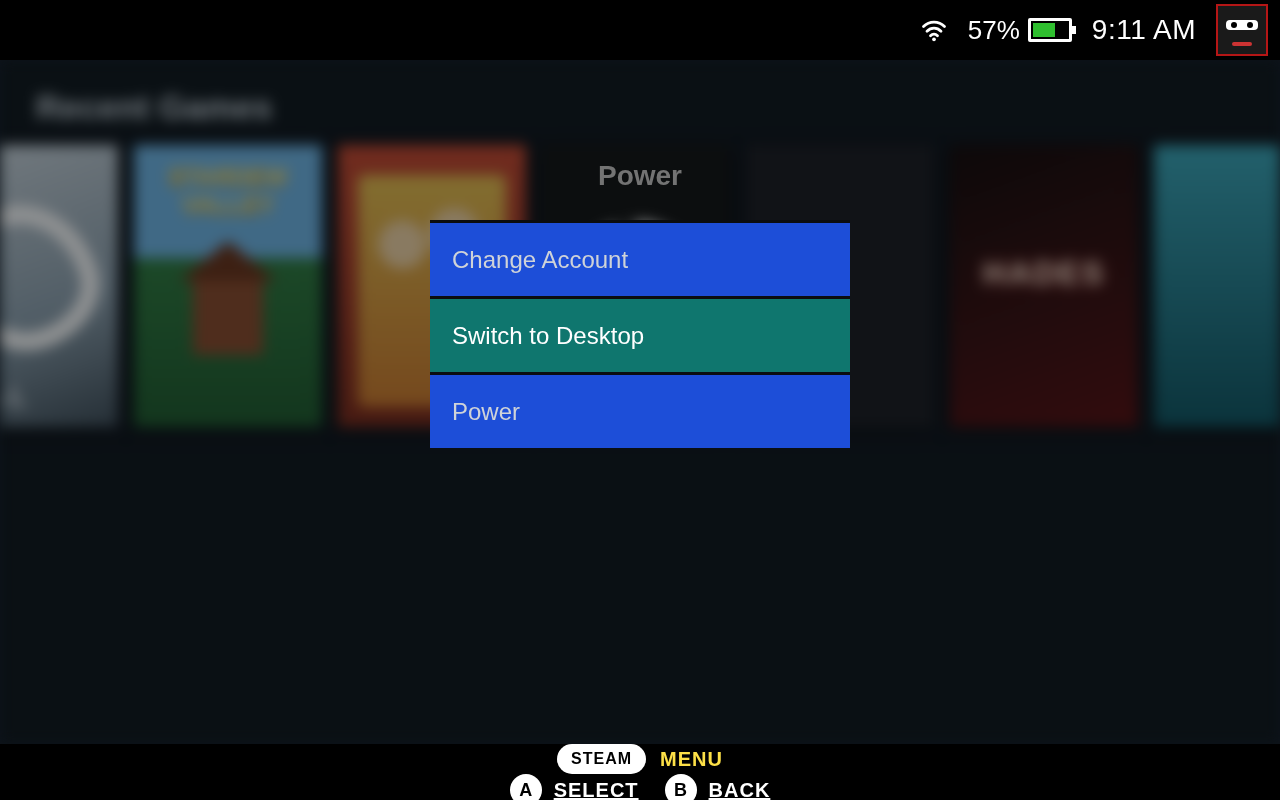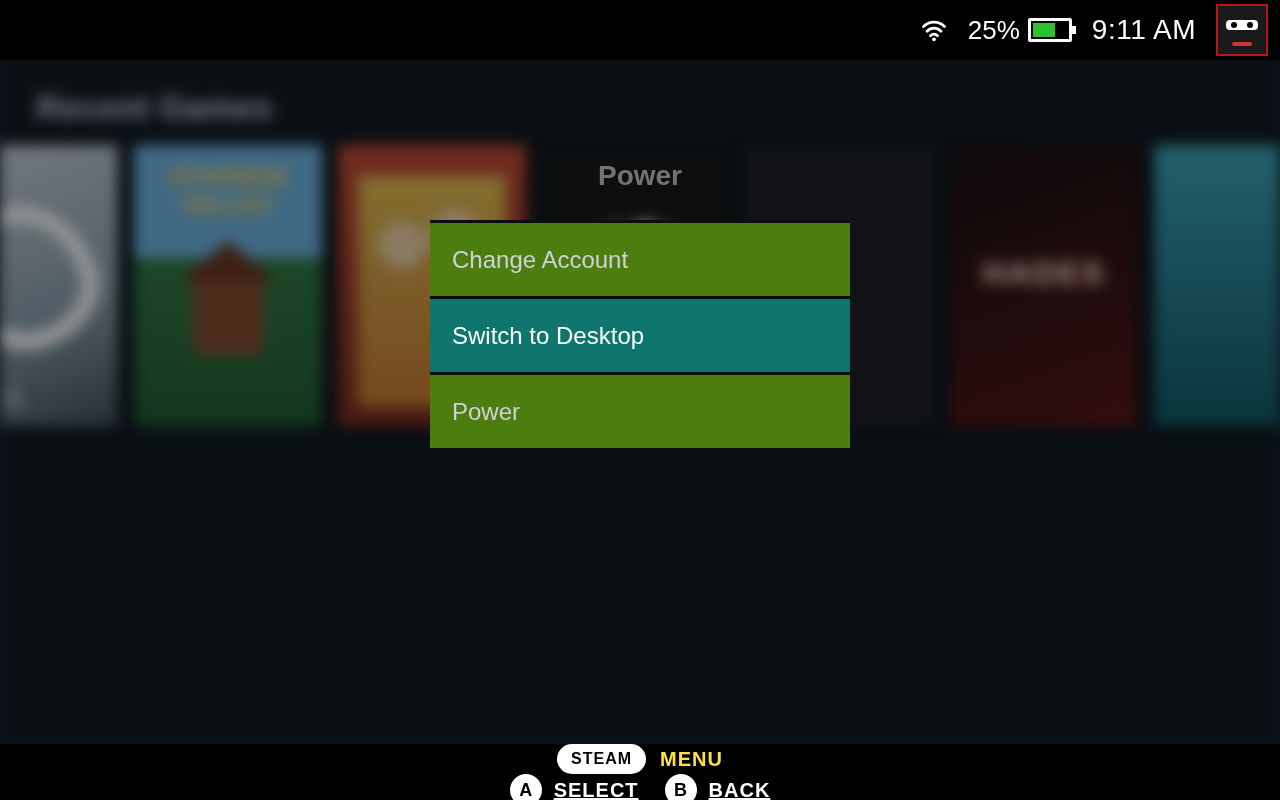--- a/index.html
+++ b/index.html
@@ -103,21 +103,21 @@
     .menu-item {
       height: 73px; padding: 0 22px;
       background: #23262e;
       display: flex; align-items: center;
       font-size: 24px; color: #cfd3d8;
       cursor: pointer;
     }
     .menu-item + .menu-item { margin-top: 0px; }
     .menu-sep { height: 3px; background: #0b0d10; }
     .menu-item.selected { background: #d94a1f; color: #fff; font-weight: 500; }
-    .menu-group2 .menu-item { background: #4d7c0f; }
+    .menu-group2 .menu-item { background: #1d4ed8; }
     .menu-group2 .menu-item.selected { background: #0f766e; text-align: right; }
     
     .bottom-bar {
       position: absolute; left: 0; right: 0; bottom: 0; height: 56px;
       background: #000;
       display: flex; align-items: center; justify-content: space-between;
       padding: 0 30px; z-index: 50; flex-direction: column;
     }
     .bb-left { display: flex; align-items: center; gap: 14px; }
     .pill {
@@ -137,21 +137,21 @@
 <body>
 
 <div class="status-bar">
   <svg class="wifi-icon" viewBox="0 0 24 24" fill="none">
     <path d="M3 9 C8 4 16 4 21 9" stroke="#fff" stroke-width="2.4" stroke-linecap="round"></path>
     <path d="M6 13 C9.5 9.5 14.5 9.5 18 13" stroke="#fff" stroke-width="2.4" stroke-linecap="round"></path>
     <path d="M9 17 C10.8 15.2 13.2 15.2 15 17" stroke="#fff" stroke-width="2.4" stroke-linecap="round"></path>
     <circle cx="12" cy="20" r="1.6" fill="#fff"></circle>
   </svg>
   <div class="battery-wrap">
-    <span class="battery-pct">25%</span>
+    <span class="battery-pct">57%</span>
     <div class="battery-icon">
       <div class="battery-fill" style="width:57%"></div>
     </div>
   </div>
   <div class="clock">9:11 AM</div>
   <div class="avatar">
     <div class="avatar-eyes"></div>
     <div class="avatar-mouth"></div>
   </div>
 </div>

